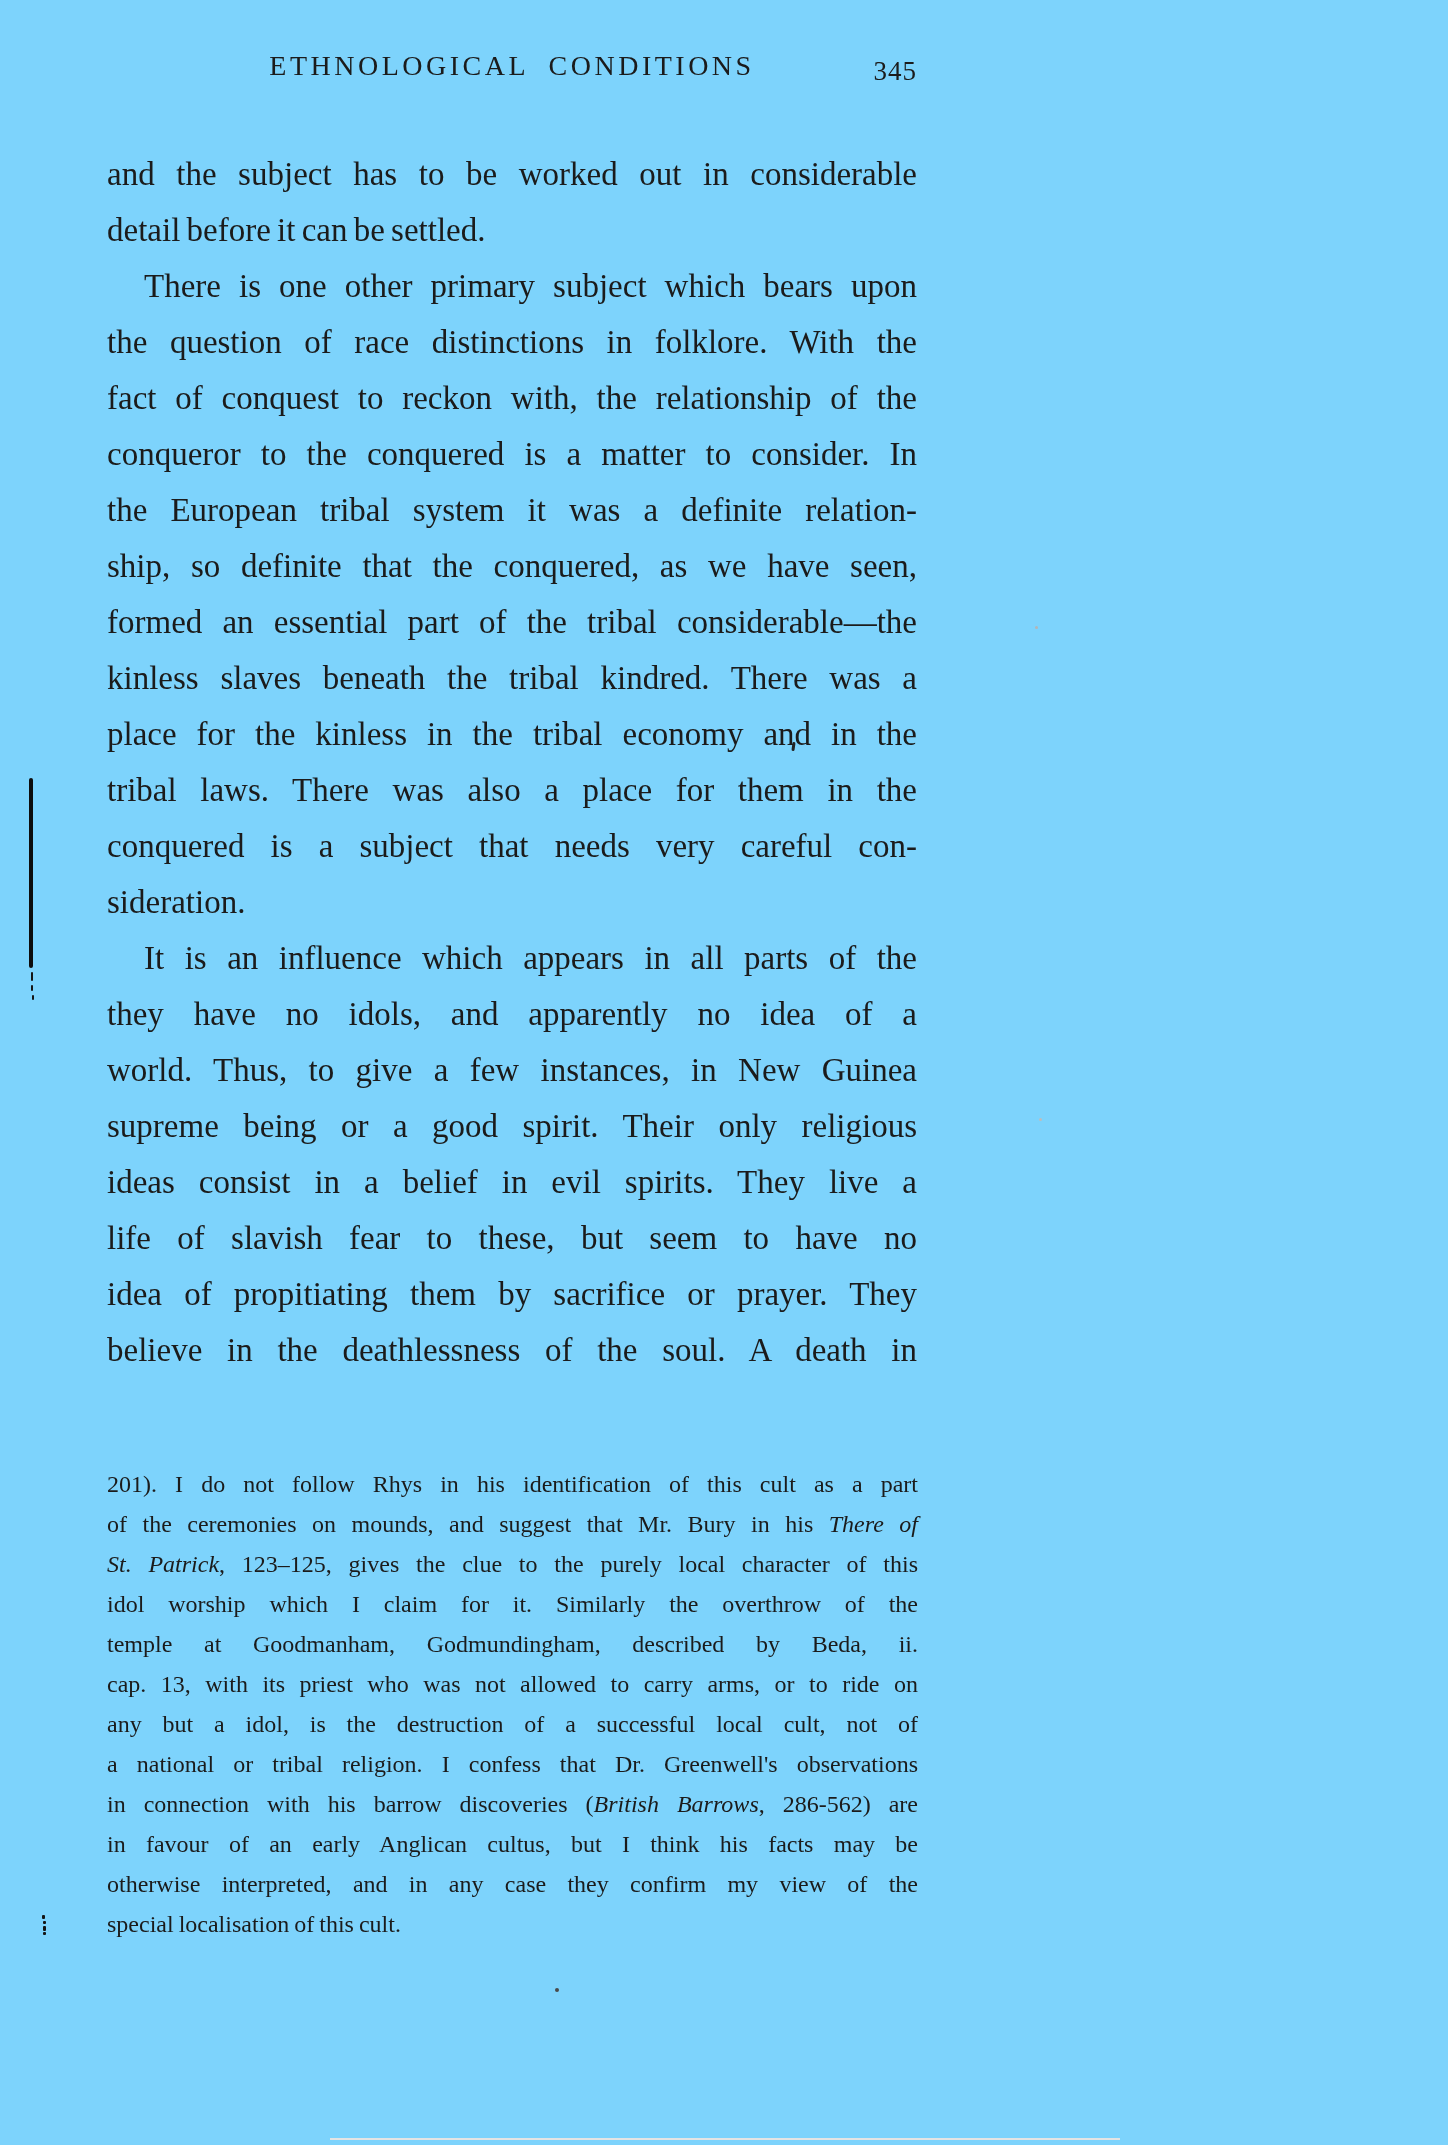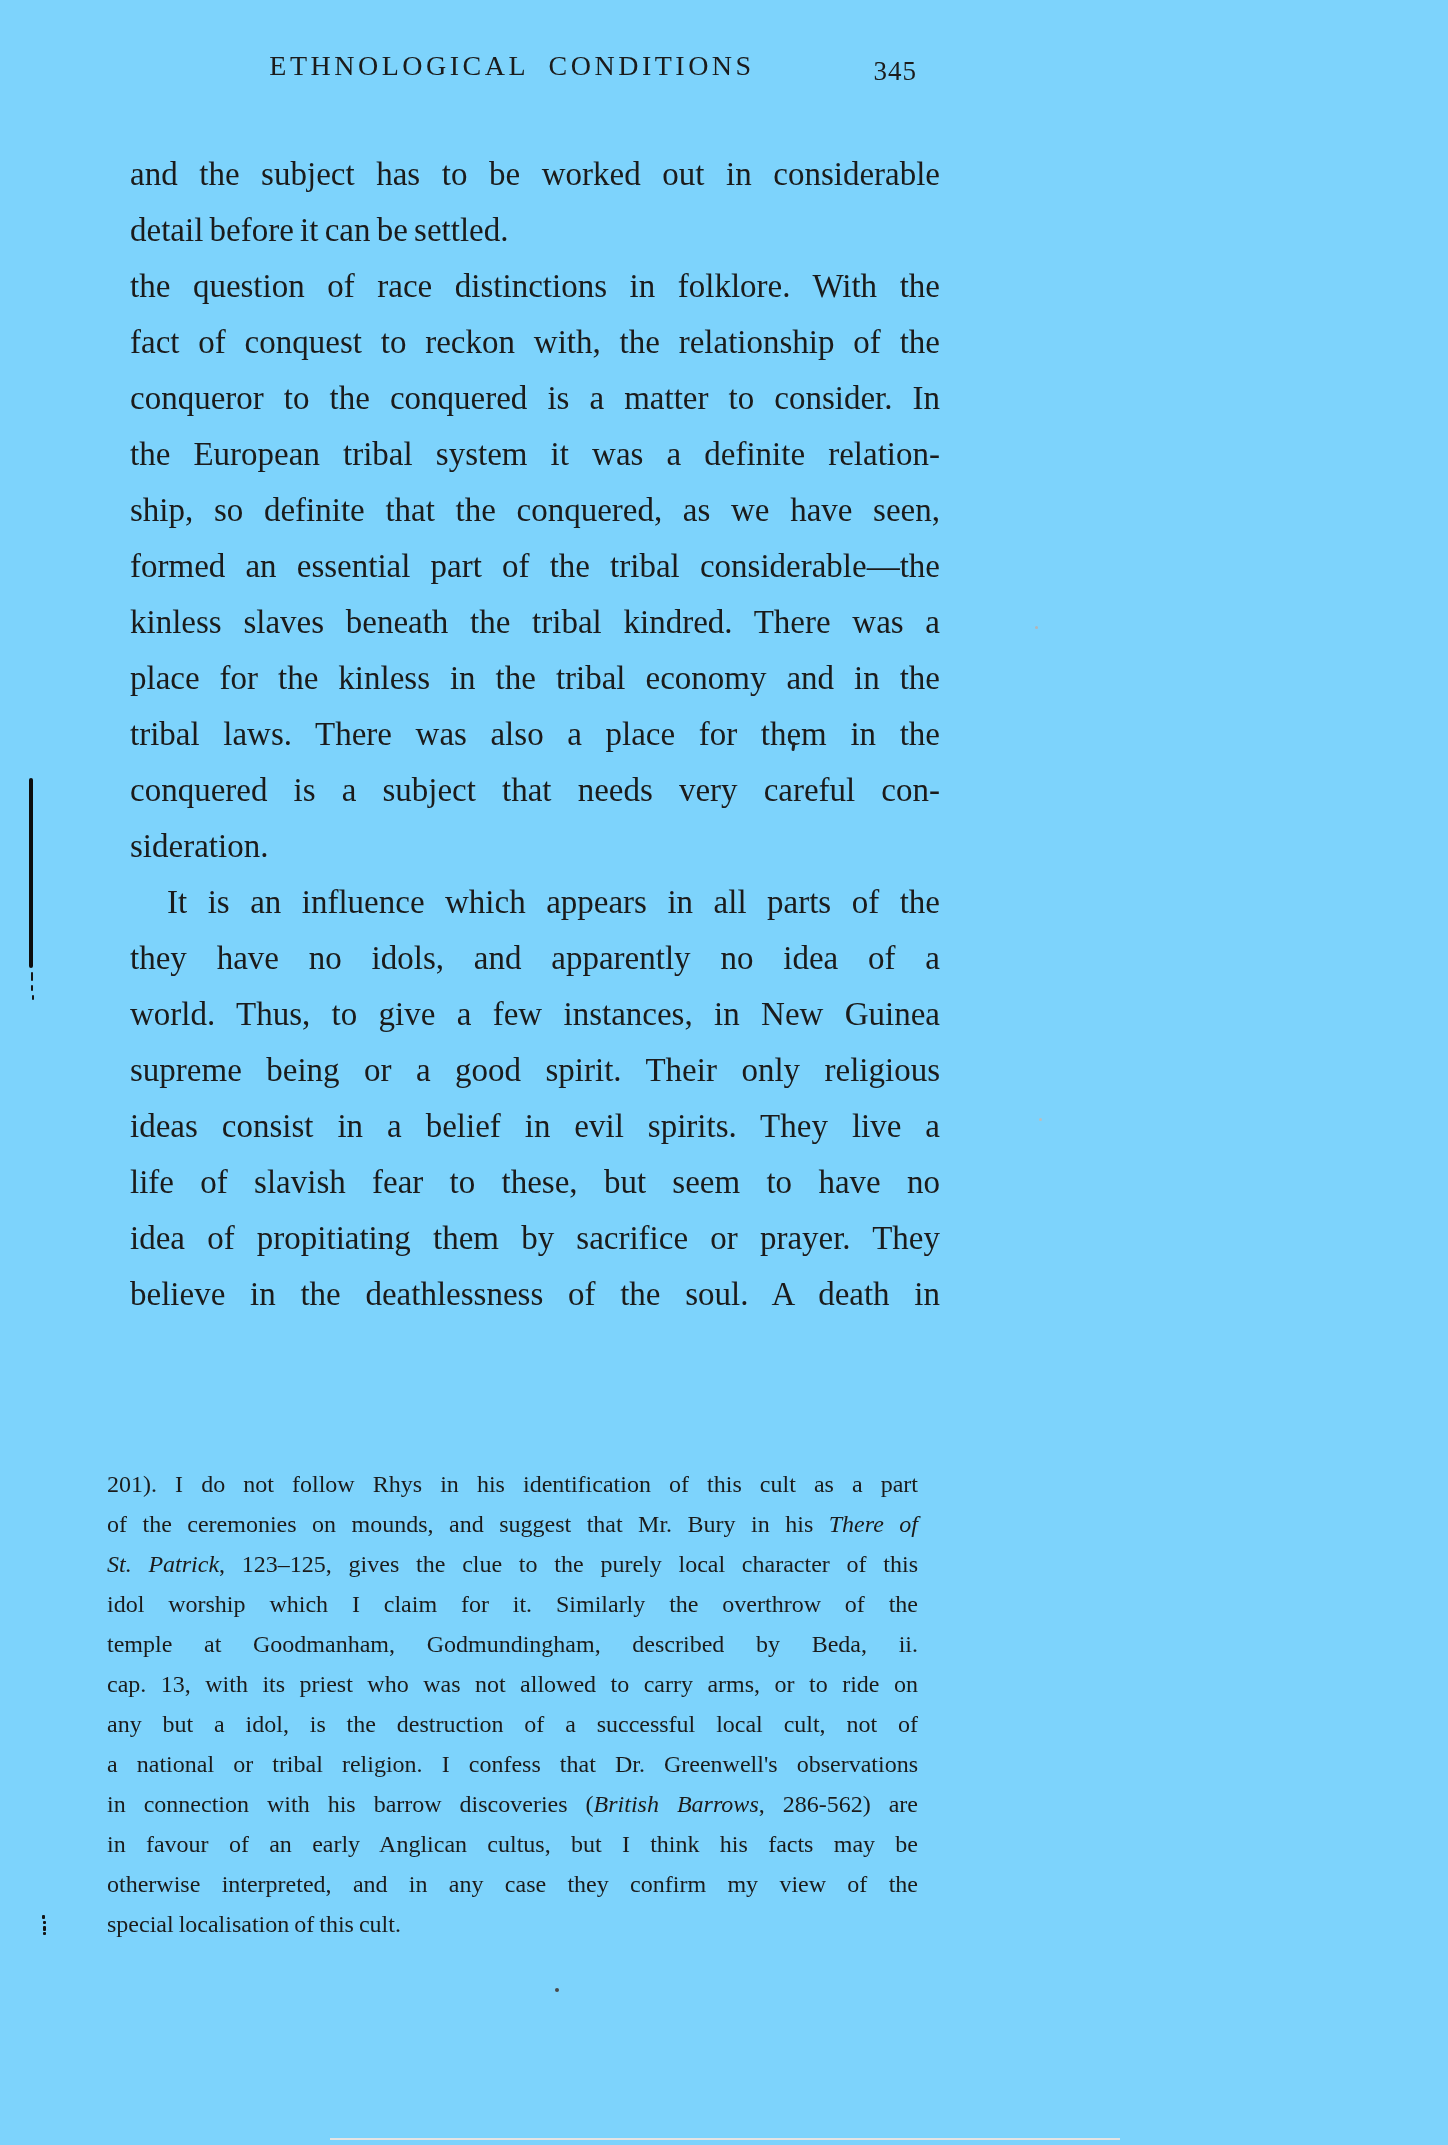--- a/index.html
+++ b/index.html
@@ -16,21 +16,21 @@
     position:absolute;left:107px;top:50px;width:810px;
     text-align:center;font-size:28px;letter-spacing:3.5px;word-spacing:10px;
     white-space:nowrap;
   }
   .page-number{
     position:absolute;top:56px;left:845px;width:72px;
     text-align:right;font-size:27px;letter-spacing:1px;
   }
   .body-text{
     position:absolute;left:107px;top:146px;width:810px;
-    font-size:33px;line-height:56px;word-spacing:-2px;margin-left:23px;
+    font-size:33px;line-height:56px;word-spacing:-2px;
   }
   .footnote{
     position:absolute;left:107px;top:1464px;width:811px;
     font-size:24px;line-height:40px;word-spacing:-1px;
   }
   .line{text-align:justify;text-align-last:justify;}
   .line.end{text-align-last:left;}
   .line.indent{text-indent:37px;}
   .line i{font-style:italic;}
   
@@ -63,20 +63,21 @@
 
 <div class="page">
 
   <div class="header-title">ETHNOLOGICAL CONDITIONS</div>
 
   <div class="page-number">345</div>
 
   <div class="body-text">
       <div class="line"><span>and the subject has to be worked out in considerable</span></div>
       <div class="line end"><span>detail before it can be settled.</span></div>
+      <div class="line indent"><span>There is one other primary subject which bears upon</span></div>
       <div class="line"><span>the question of race distinctions in folklore. With the</span></div>
       <div class="line"><span>fact of conquest to reckon with, the relationship of the</span></div>
       <div class="line"><span>conqueror to the conquered is a matter to consider. In</span></div>
       <div class="line"><span>the European tribal system it was a definite relation-</span></div>
       <div class="line"><span>ship, so definite that the conquered, as we have seen,</span></div>
       <div class="line"><span>formed an essential part of the tribal considerable—the</span></div>
       <div class="line"><span>kinless slaves beneath the tribal kindred. There was a</span></div>
       <div class="line"><span>place for the kinless in the tribal economy and in the</span></div>
       <div class="line"><span>tribal laws. There was also a place for them in the</span></div>
       <div class="line"><span>conquered is a subject that needs very careful con-</span></div>

